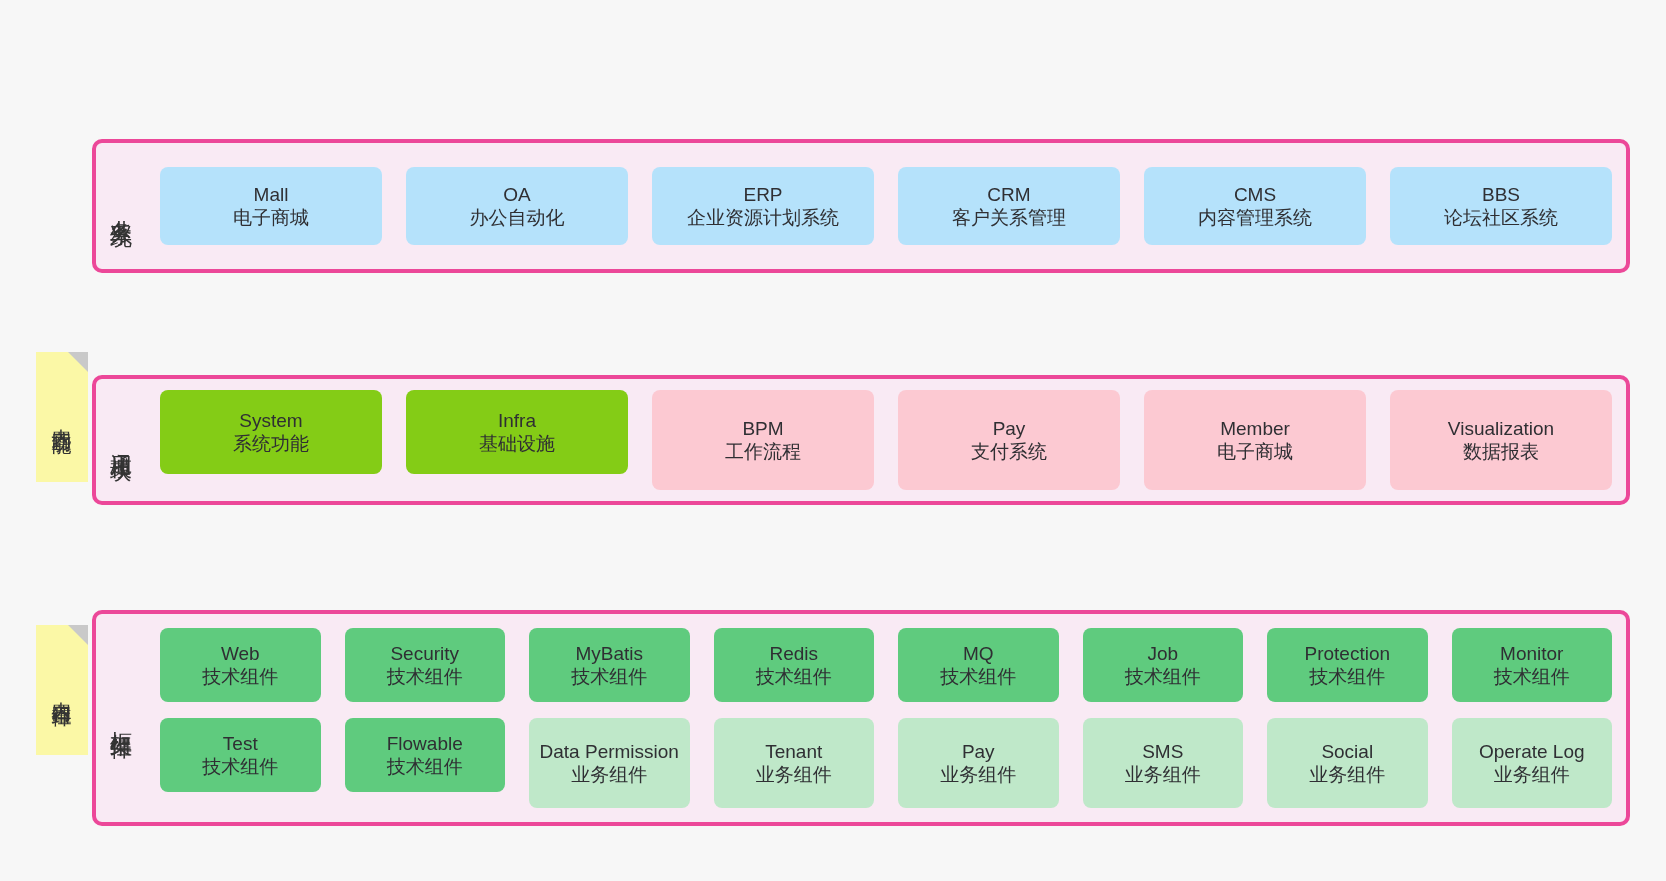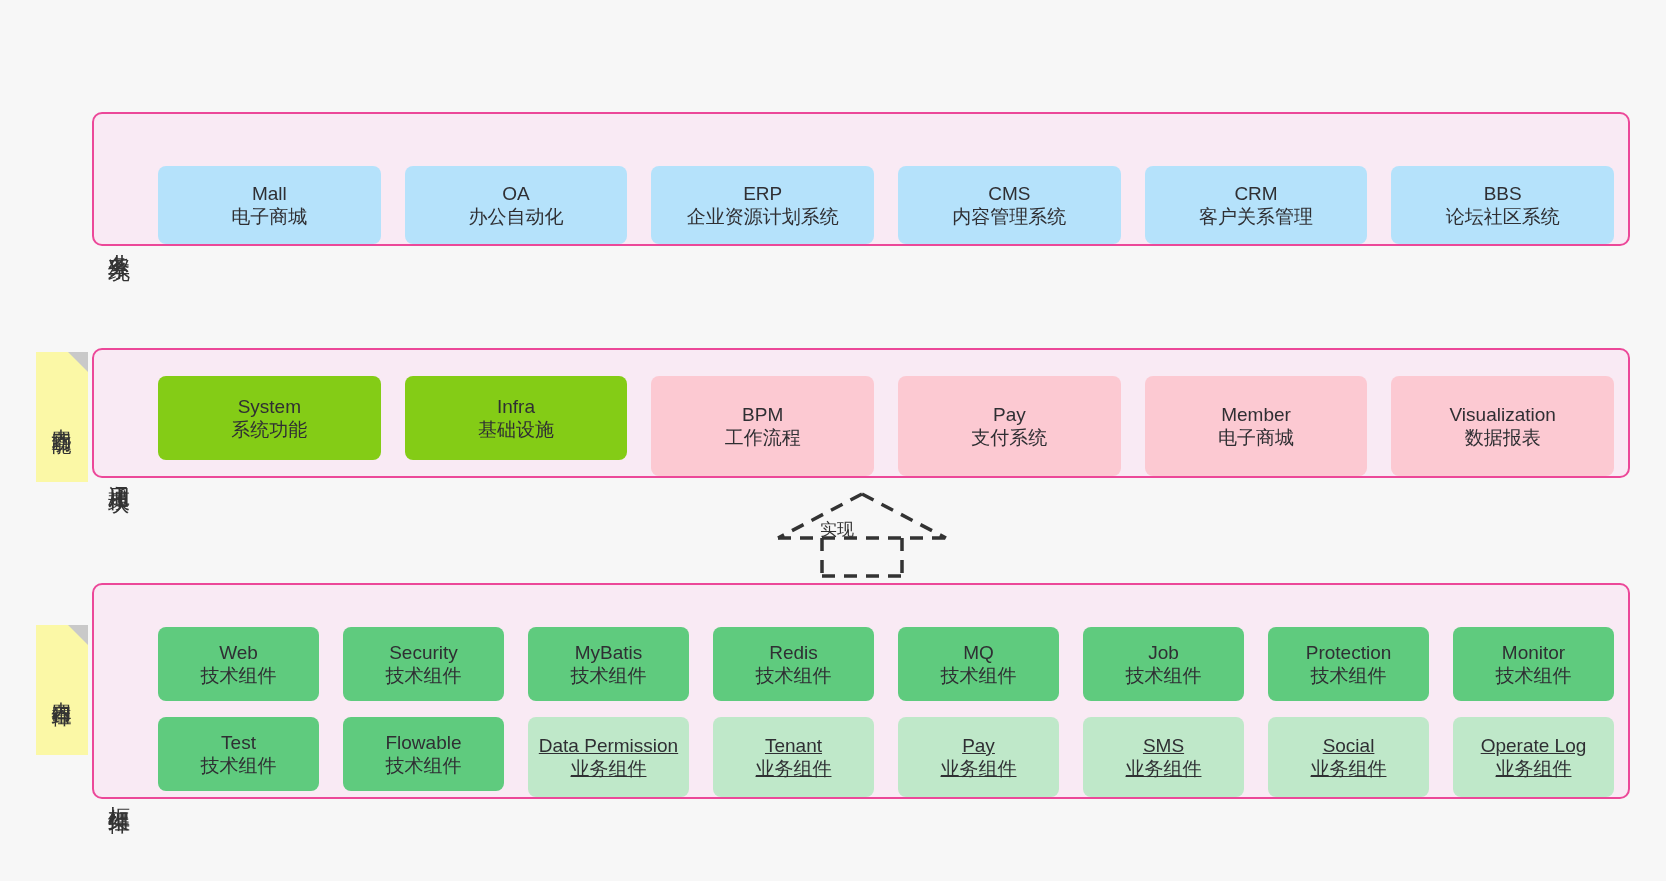--- a/index.html
+++ b/index.html
@@ -20,25 +20,26 @@
     position: absolute;
     left: 0; top: 0;
     width: 1666px;
     height: 881px;
   }
 
   
   .layer {
     position: absolute;
     background: #f9eaf4;
-    border: 2px solid #ec4899;
+    border: 4px solid #ec4899;
     border-radius: 10px;
     box-sizing: border-box;
     display: flex;
-    align-items: flex-end;
+    align-items: center;
+    margin-top: 27px;
   }
 
   
   .layer-caption {
     writing-mode: vertical-rl;
     text-orientation: upright;
     font-size: 22px;
     letter-spacing: 2px;
     line-height: 1.08;
     color: #333333;
@@ -81,21 +82,21 @@
     box-sizing: border-box;
     padding: 4px 6px;
   }
   .card .t1 { display: block; }
   .card .t2 { display: block; }
 
   .card-blue  { background: #b5e2fb; height: 78px; }
   .card-red   { background: #84cc16; height: 84px; }
   .card-pink  { background: #fcc9d2; height: 100px; }
   .card-green { background: #5fcb7e; height: 74px; }
-  .card-mint  { background: #bfe8c9; height: 80px; text-decoration: underline; }
+  .card-mint  { background: #bfe8c9; height: 90px; }
 
   
   .note {
     position: absolute;
     width: 52px;
     background: #fbf8a6;
     box-sizing: border-box;
     display: flex;
     align-items: center;
     justify-content: center;
@@ -153,27 +154,27 @@
           <span class="t1">OA</span>
           <span class="t2">办公自动化</span>
         </div>
 
         <div class="card card-blue">
           <span class="t1">ERP</span>
           <span class="t2">企业资源计划系统</span>
         </div>
 
         <div class="card card-blue">
+          <span class="t1">CRM</span>
+          <span class="t2">客户关系管理</span>
+        </div>
+
+        <div class="card card-blue">
           <span class="t1">CMS</span>
           <span class="t2">内容管理系统</span>
-        </div>
-
-        <div class="card card-blue">
-          <span class="t1">CRM</span>
-          <span class="t2">客户关系管理</span>
         </div>
 
         <div class="card card-blue">
           <span class="t1">BBS</span>
           <span class="t2">论坛社区系统</span>
         </div>
 
       </div>
     </div>
   </div>
@@ -216,31 +217,20 @@
 
         <div class="card card-pink">
           <span class="t1">Visualization</span>
           <span class="t2">数据报表</span>
         </div>
 
       </div>
     </div>
   </div>
 
-  <div class="connector" id="connector-implement" style="left:774px; top:490px; width:180px; height:86px;">
-    <svg width="180" height="86" viewBox="0 0 180 86">
-      <path d="M 88 4 L 4 48" fill="none" stroke="#333333" stroke-width="3.5" stroke-dasharray="13,9"></path>
-      <path d="M 88 4 L 172 48" fill="none" stroke="#333333" stroke-width="3.5" stroke-dasharray="13,9"></path>
-      <path d="M 4 48 L 172 48" fill="none" stroke="#333333" stroke-width="3.5" stroke-dasharray="13,9"></path>
-      <path d="M 48 48 L 48 86" fill="none" stroke="#333333" stroke-width="3.5" stroke-dasharray="13,9"></path>
-      <path d="M 128 48 L 128 86" fill="none" stroke="#333333" stroke-width="3.5" stroke-dasharray="13,9"></path>
-      <path d="M 48 86 L 128 86" fill="none" stroke="#333333" stroke-width="3.5" stroke-dasharray="13,9"></path>
-    </svg>
-    <span class="conn-label" style="left:46px; top:28px;">实现</span>
-  </div>
 
   <div class="note" id="note-builtin-component" style="left:36px; top:625px; height:130px;">
     <span class="fold"></span>
     <span class="note-text">内置组件</span>
   </div>
 
   <div class="layer" id="layer-framework" style="left:92px; top:583px; width:1538px; height:216px;">
     <div class="layer-caption">框架组件</div>
     <div class="layer-body">
 

